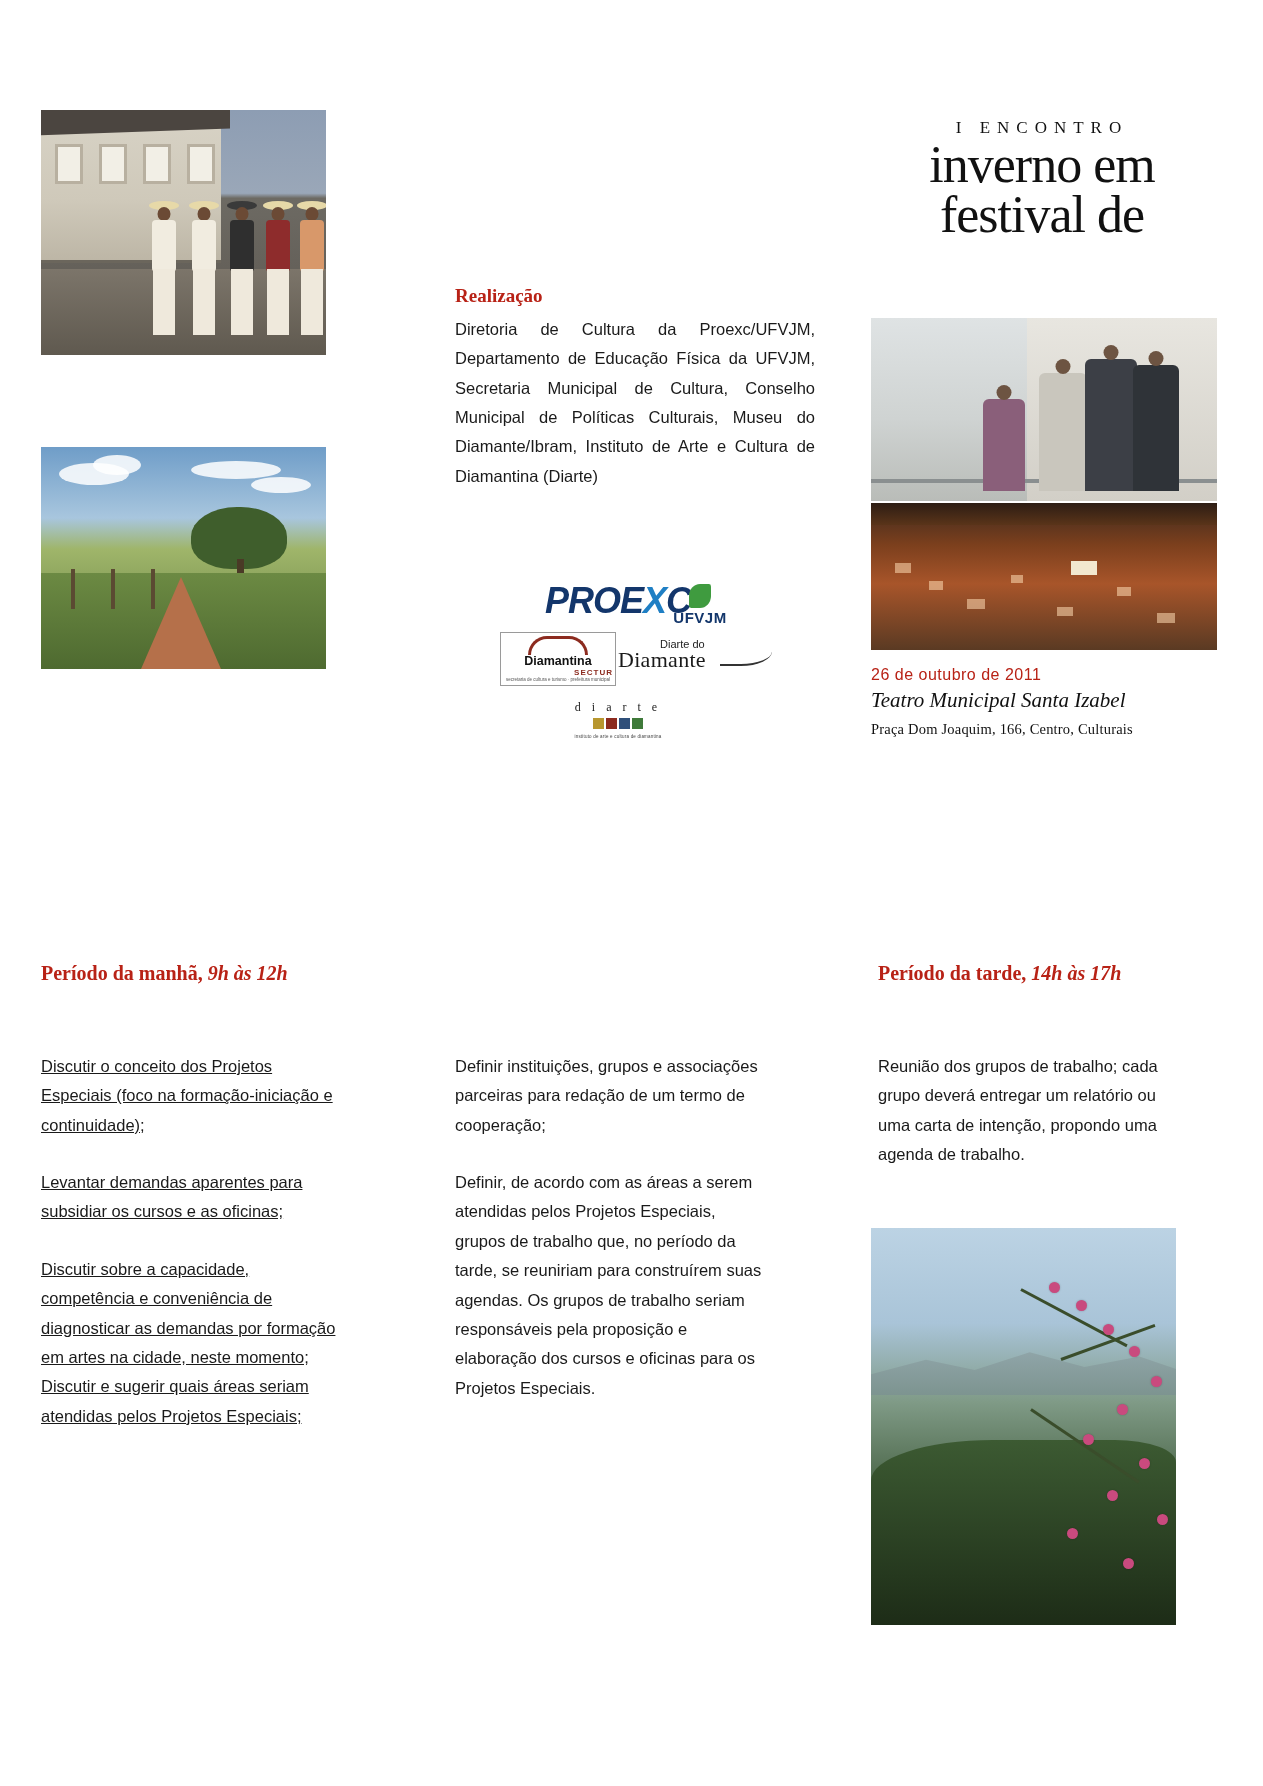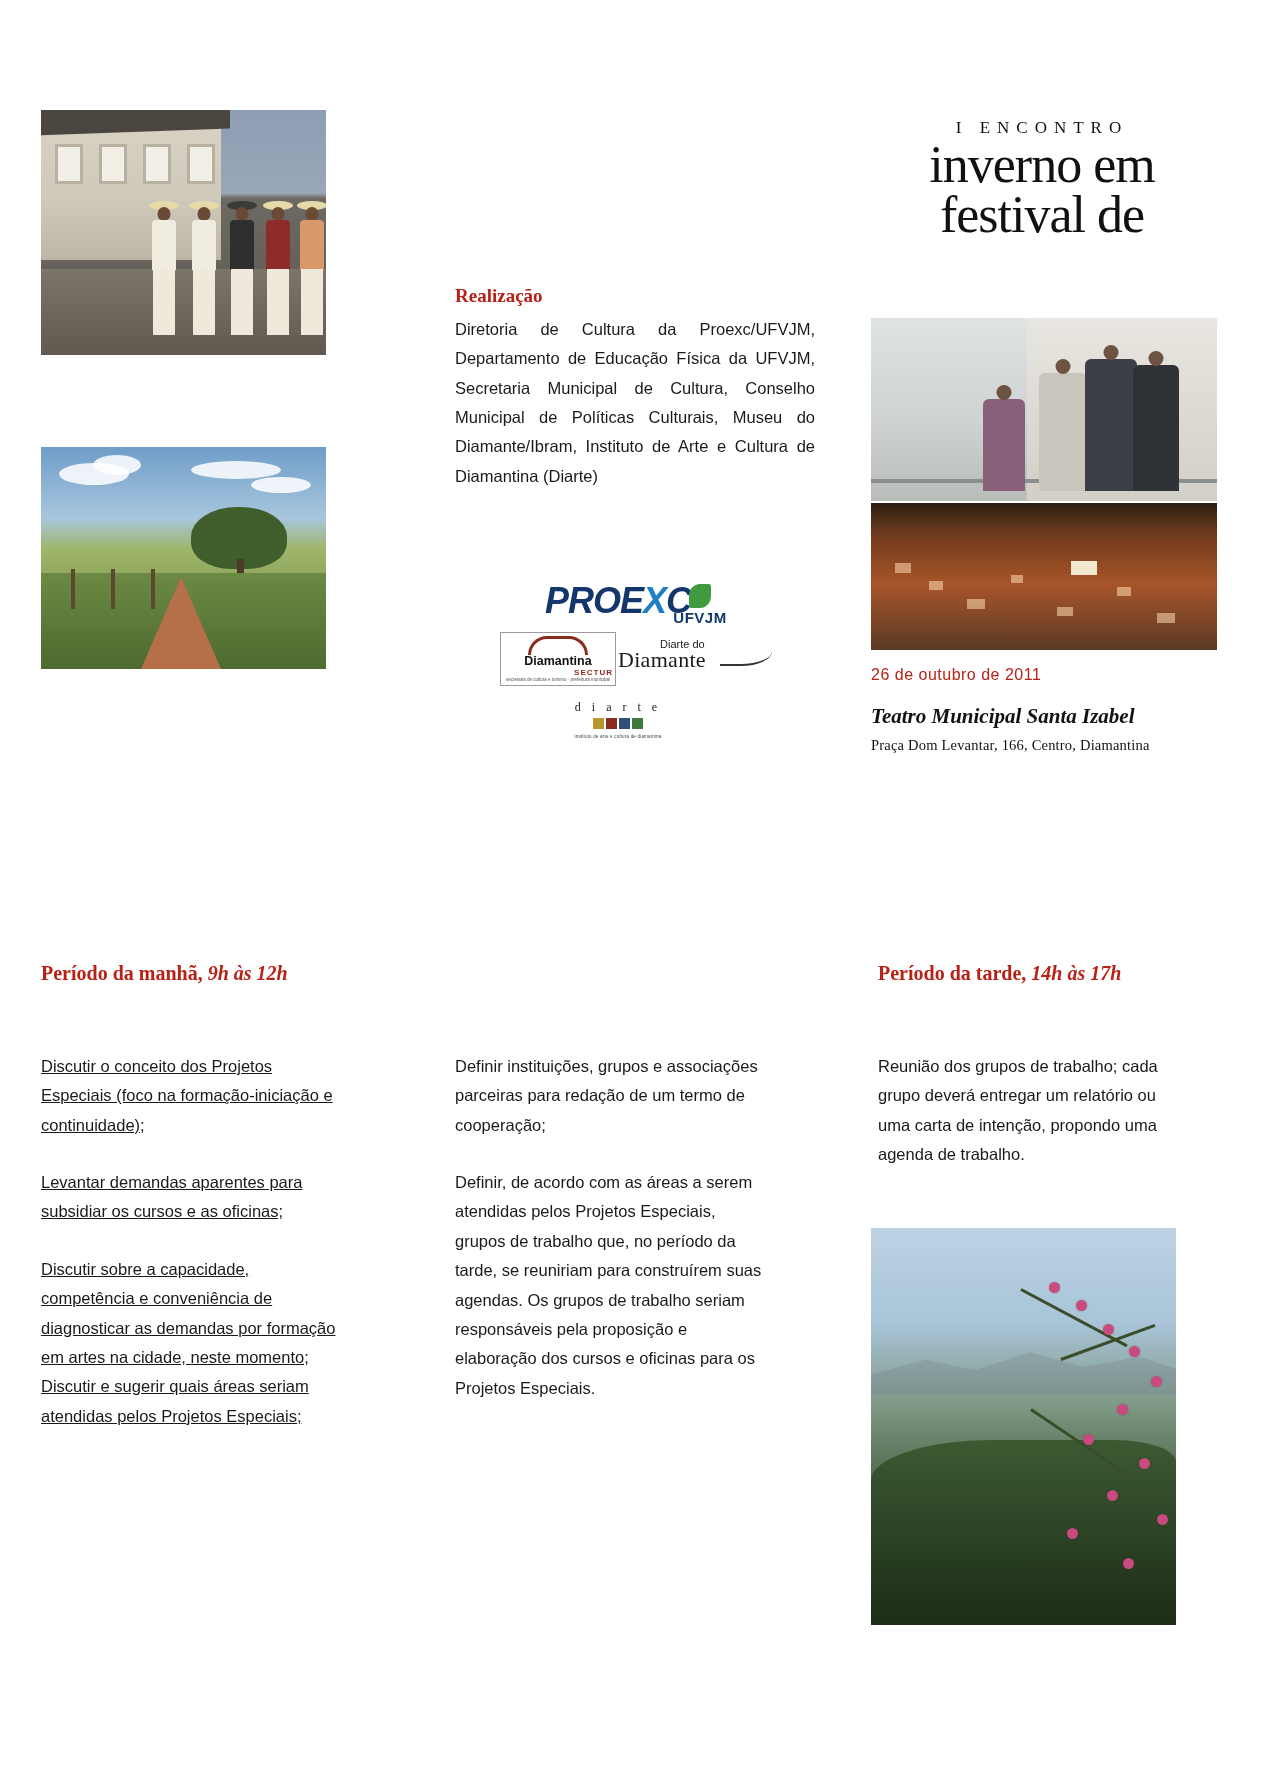--- a/index.html
+++ b/index.html
@@ -173,24 +173,24 @@
   }
   #event-date {
     font-family: Liberation Sans, sans-serif;
     font-size: 16px;
     color: #b82216;
     letter-spacing: .5px;
   }
   #event-venue {
     font-family: "Liberation Serif", serif;
     font-style: italic;
-    font-weight: bold;
+    font-weight: normal;
     font-size: 21px;
     color: #111;
-    margin-top: 20px;
+    margin-top: 4px;
   }
   #event-address {
     font-family: "Liberation Serif", serif;
     font-size: 14.5px;
     color: #111;
     margin-top: 8px;
     letter-spacing: .2px;
   }
 
   
@@ -400,21 +400,21 @@
   <div class="hut" style="left:140px; top:72px; width:12px; height:8px;"></div>
   <div class="hut" style="left:186px; top:104px; width:16px; height:9px;"></div>
   <div class="hut" style="left:246px; top:84px; width:14px; height:9px;"></div>
   <div class="hut" style="left:286px; top:110px; width:18px; height:10px;"></div>
   <div class="bright"></div>
 </div>
 
 <div class="abs" id="date-block">
   <div id="event-date">26 de outubro de 2011</div>
   <div id="event-venue">Teatro Municipal Santa Izabel</div>
-  <div id="event-address">Praça Dom Levantar, 166, Centro, Diamantina</div>
+  <div id="event-address">Praça Dom Joaquim, 166, Centro, Culturais</div>
 </div>
 
 <div class="abs" id="realizacao">
   <h3>Realização</h3>
   <p>Diretoria de Cultura da Proexc/UFVJM, Departamento de Educação Física da UFVJM, Secretaria Municipal de Cultura, Conselho Municipal de Políticas Culturais, Museu do Diamante/Ibram, Instituto de Arte e Cultura de Diamantina (Diarte)</p>
 </div>
 
 <div class="abs" id="logos">
   <div class="logo-proexc">
     <span>PROE</span><span class="x">X</span><span>C</span>

